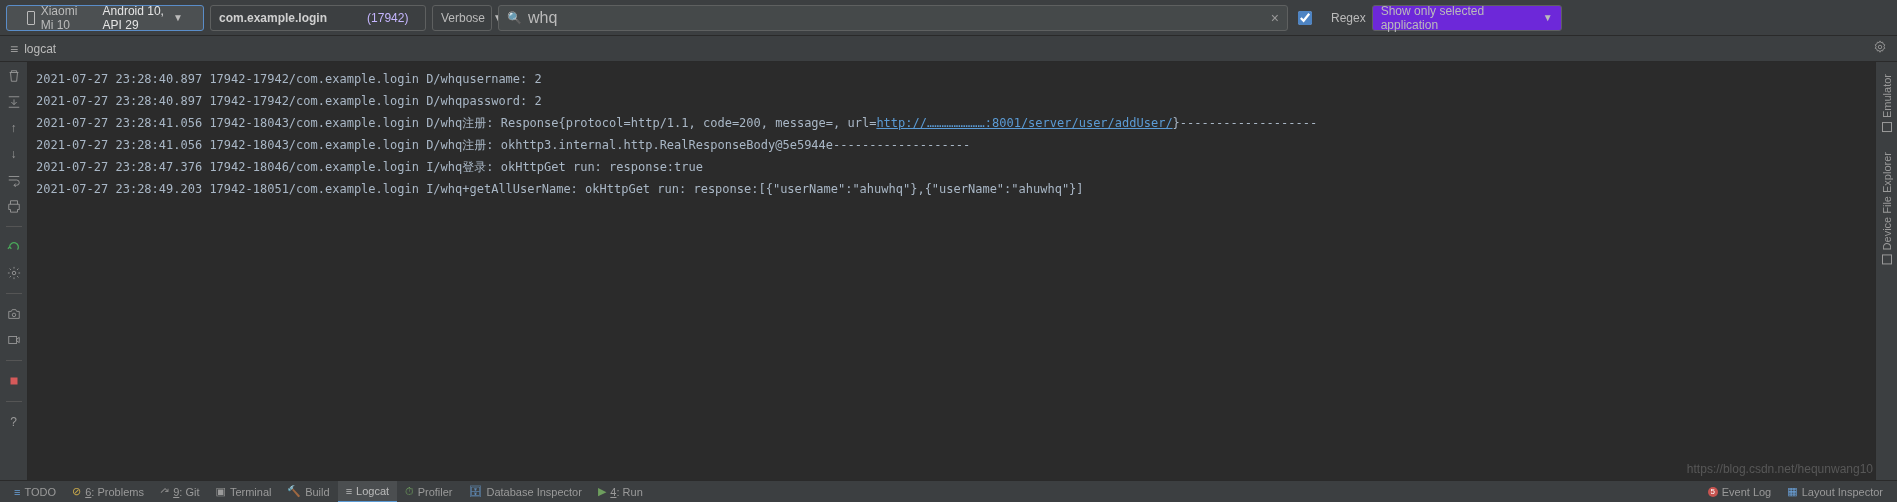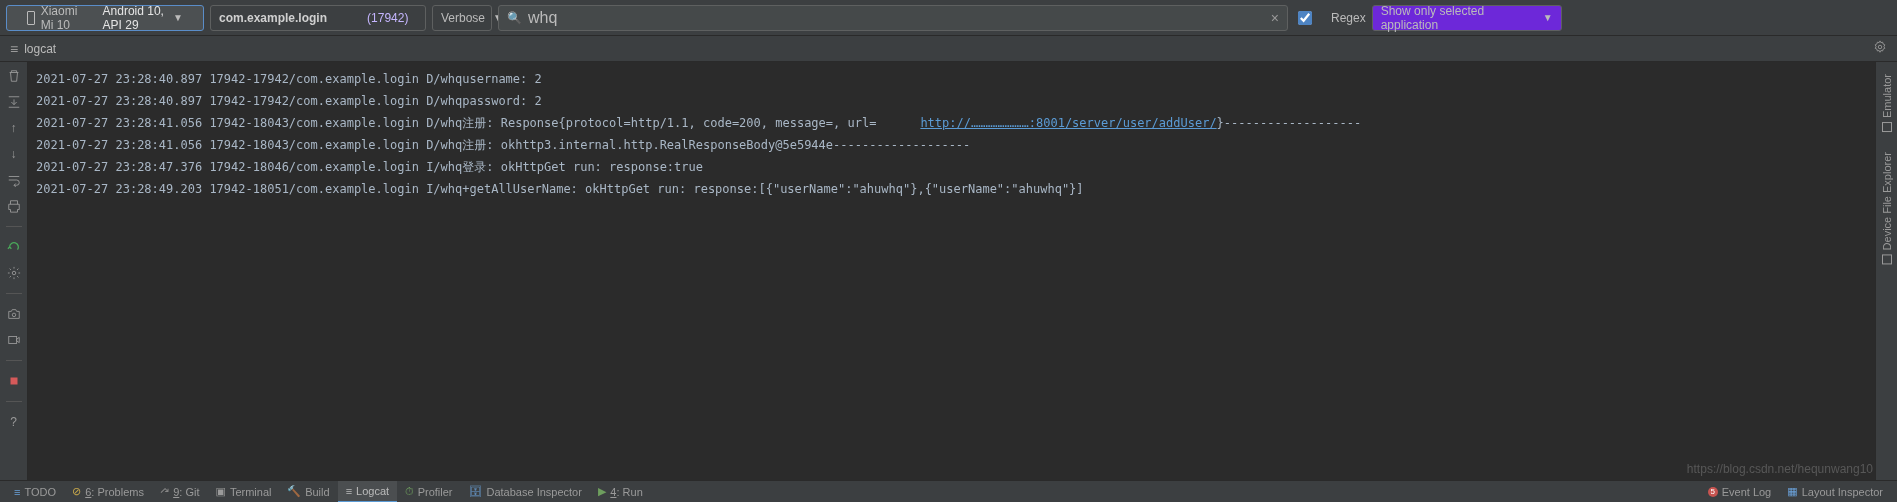--- a/index.html
+++ b/index.html
@@ -125,21 +125,21 @@
   flex:1;
   background: #2b2b2b;
   padding: 6px 8px;
   font-family: "Consolas","Menlo",monospace;
   font-size: 12px;
   line-height: 22px;
   color: #a9b7c6;
   overflow: hidden;
   white-space: pre;
 }
-.log-line a { color:#5b9bd5; text-decoration: underline; margin-left: 44px; }
+.log-line a { color:#5b9bd5; text-decoration: underline; }
 
 
 .right-tabs {
   position:absolute; top:62px; right:0; bottom:22px;
   width:22px; background:#3c3f41; border-left:1px solid #2a2a2a;
   display:flex; flex-direction:column; align-items:center;
   padding-top:2px; gap:0;
 }
 .right-tab {
   writing-mode: vertical-rl;

